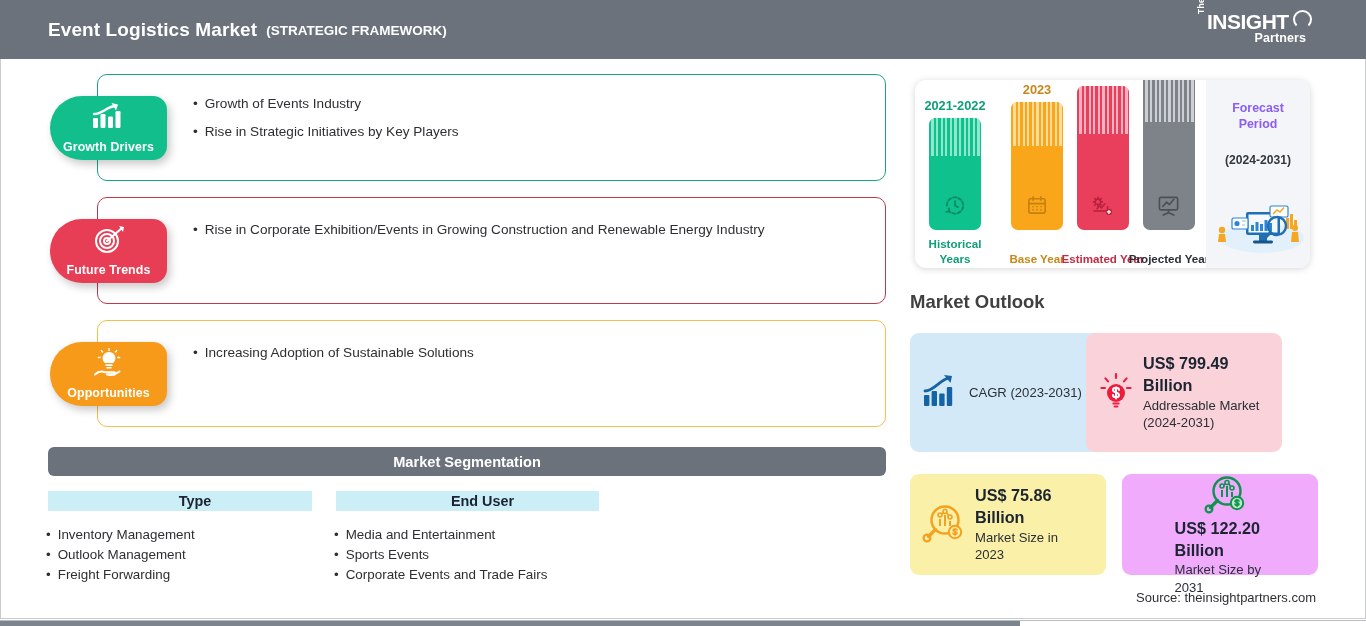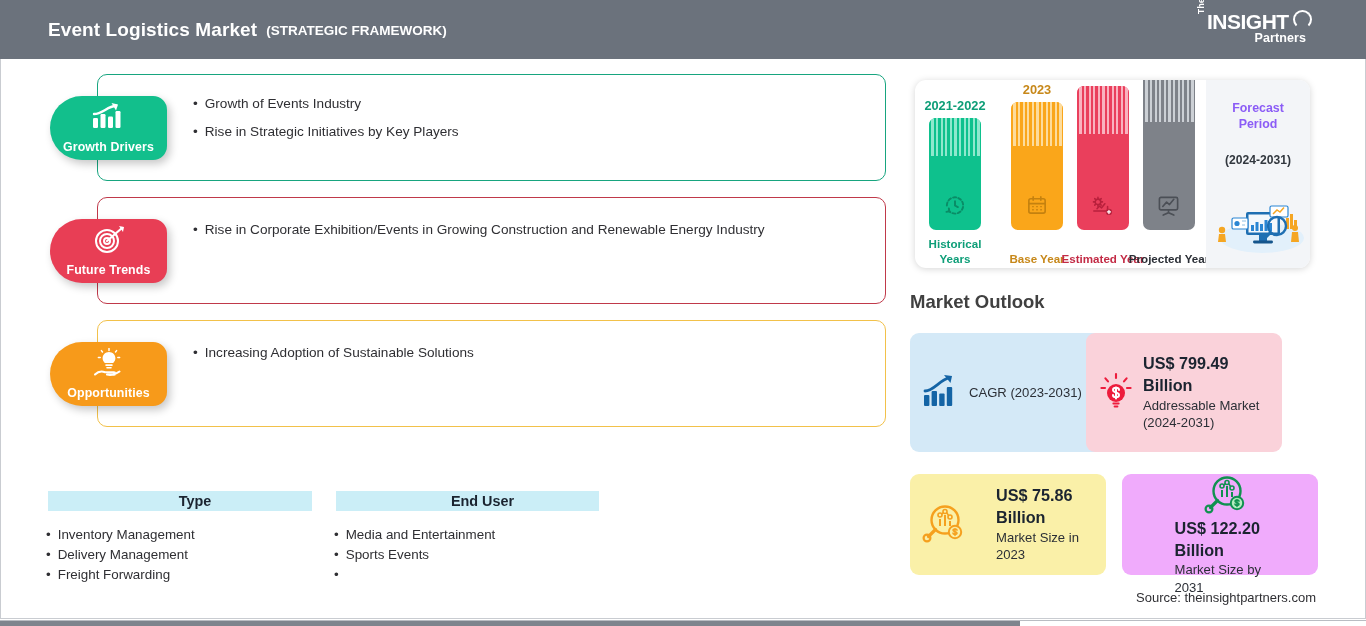--- a/index.html
+++ b/index.html
@@ -172,49 +172,51 @@
           <path d="M7.4 9.6 L9.2 9.6"></path>
               <path d="M28.6 9.6 L26.8 9.6"></path>
             </g>
         <path d="M4 26.5 C7 23.5 11 23 14 24.2 L23 24.2 C24.5 24.2 24.5 26.6 23 26.6 L16 26.6 C20 27.6 25 26 28.5 23.5" fill="none" stroke="#fff" stroke-width="2.1" stroke-linecap="round" stroke-linejoin="round"></path>
       </g>
         </svg>
     </span>
     <span class="b-label">Opportunities</span>
   </div>
 
+  <div class="seg-header">Market Segmentation</div>
 
   <div class="seg-col-head" style="left:48px; top:491px; width:264px;">Type</div>
   <div class="seg-list" style="left:46px; top:525px; width:290px;">
     <div class="bullet">
         <span class="dot">•</span>
         <span>Inventory Management</span>
       </div>
     <div class="bullet">
         <span class="dot">•</span>
-        <span>Delivery Management</span>
+        <span>Outlook Management</span>
       </div>
     <div class="bullet">
         <span class="dot">•</span>
         <span>Freight Forwarding</span>
       </div>
   </div>
 
   <div class="seg-col-head" style="left:336px; top:491px; width:263px;">End User</div>
   <div class="seg-list" style="left:334px; top:525px; width:330px;">
     <div class="bullet">
         <span class="dot">•</span>
         <span>Media and Entertainment</span>
       </div>
     <div class="bullet">
         <span class="dot">•</span>
         <span>Sports Events</span>
       </div>
     <div class="bullet">
         <span class="dot">•</span>
+        <span>Corporate Events and Trade Fairs</span>
       </div>
   </div>
 
   <div class="timeline-card">
     <div class="bars">
 
       <div class="barwrap" style="left:0;">
         <div class="bar-year" style="top:-20px; color:#0e9e78;">2021-2022</div>
         <div class="bar" style="height:112px; background:#0ec18d;">
           <div class="stripes" style="height:38px;
@@ -367,21 +369,21 @@
         <path d="M18 15.6 v10.8" stroke="#fff" stroke-width="2" stroke-linecap="round"></path>
         <path d="M21 18 c0-1.6-1.6-2.2-3-2.2 s-3 .6-3 2.2 c0 3.2 6 1.8 6 5 c0 1.7-1.6 2.3-3 2.3 s-3-.7-3-2.3" fill="none" stroke="#fff" stroke-width="2" stroke-linecap="round"></path>
         </svg>
     </span>
     <span class="m-txt">
       <span class="m-big" style="display:block; max-width:120px;">US$ 799.49 Billion</span>
       <span class="m-sub" style="display:block; max-width:122px;">Addressable Market (2024-2031)</span>
     </span>
   </div>
 
-  <div class="mcard" style="left:910px; top:474px; width:196px; height:101px; background:#faf0a8;justify-content:space-between;">
+  <div class="mcard" style="left:910px; top:474px; width:196px; height:101px; background:#faf0a8;">
     <span>
       <svg width="44" height="40" viewBox="0 0 44 40">
         <circle cx="23" cy="17" r="13.5" fill="none" stroke="#f5a01e" stroke-width="2.4"></circle>
         <g fill="none" stroke="#f5a01e" stroke-width="2">
             <path d="M18 23 v-7"></path>
             <path d="M23 23 v-11"></path>
             <path d="M28 23 v-5"></path>
           </g>
         <g fill="none" stroke="#f5a01e" stroke-width="1.6">
             <circle cx="18" cy="12" r="2"></circle>

